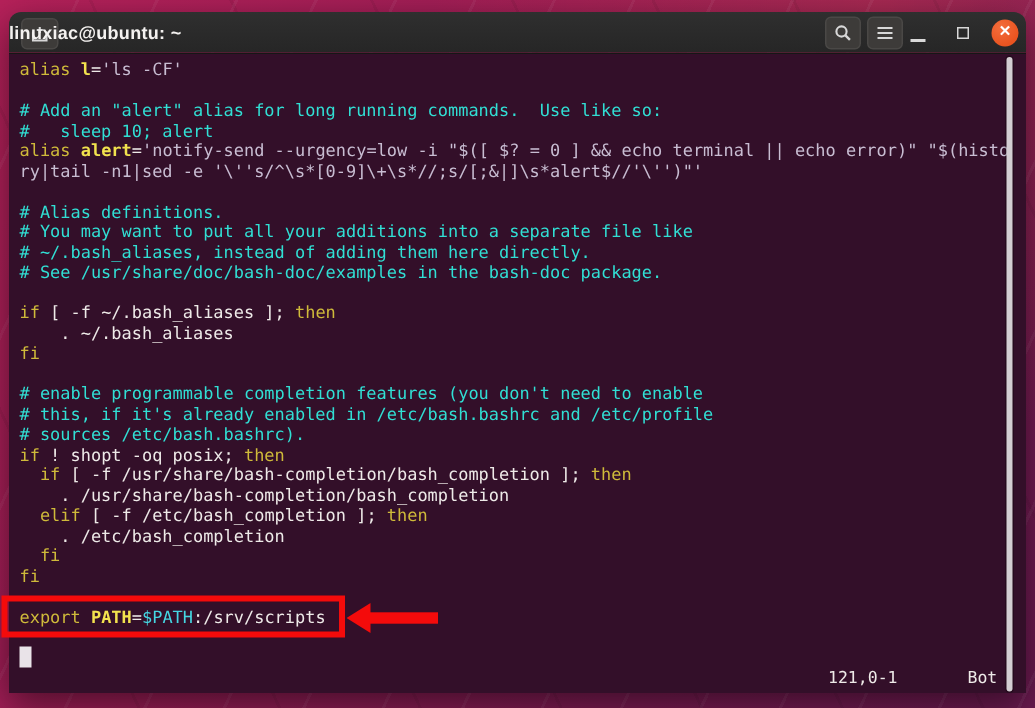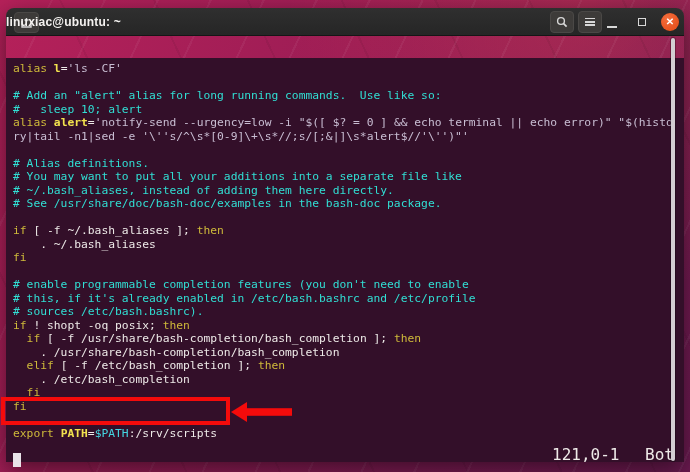--- a/index.html
+++ b/index.html
@@ -47,32 +47,31 @@
   .ctl-max { position:absolute; left:632px; top:10px; width:8px; height:8px; border:1.5px solid #d8d8d8; }
   .ctl-close {
     position:absolute; left:655px; top:5px; width:18px; height:18px; border-radius:50%;
     background:radial-gradient(circle at 35% 30%, #f36d3c, #e95420 70%);
     display:flex; align-items:center; justify-content:center;
     color:#ffffff; font-size:10px; line-height:1; font-weight:bold;
   }
   .term {
     position:absolute; top:28px; left:0; right:0; bottom:0;
     background:var(--term-bg,#330f29);
-    margin-top:22px;
   }
   .lines {
     position:absolute; top:4px; left:7px; right:6px;
     font-family:"DejaVu Sans Mono", monospace;
     font-size:11.3px; line-height:13.5px; white-space:pre;
   }
   .tline { height:13.5px; }
   .cursor { position:absolute; left:7px; top:395px; width:8px; height:14px; }
   .statusline {
     position:absolute; left:0; right:0; bottom:3px; height:14px;
-    font-family:"DejaVu Sans Mono", monospace; font-size:16px; color:#eeeae8;
+    font-family:"DejaVu Sans Mono", monospace; font-size:11px; color:#eeeae8;
   }
   .ruler { position:absolute; left:546px; }
   .filepos { position:absolute; left:639px; }
   .scrollbar {
     position:absolute; left:671px; top:38px; bottom:11px; width:4px;
     background:#d3ced2; border-radius:2px; box-shadow:0 0 0 1px rgba(0,0,0,.25);
   }
   .hl-box {
     position:absolute; left:1px; top:397px; width:229px; height:28px;
     border:4px solid var(--accent-red,#f40b0b);

